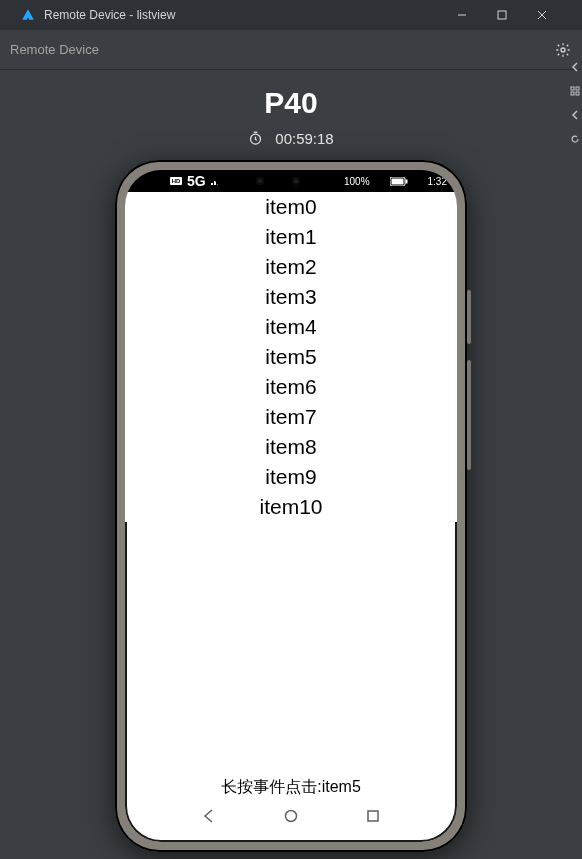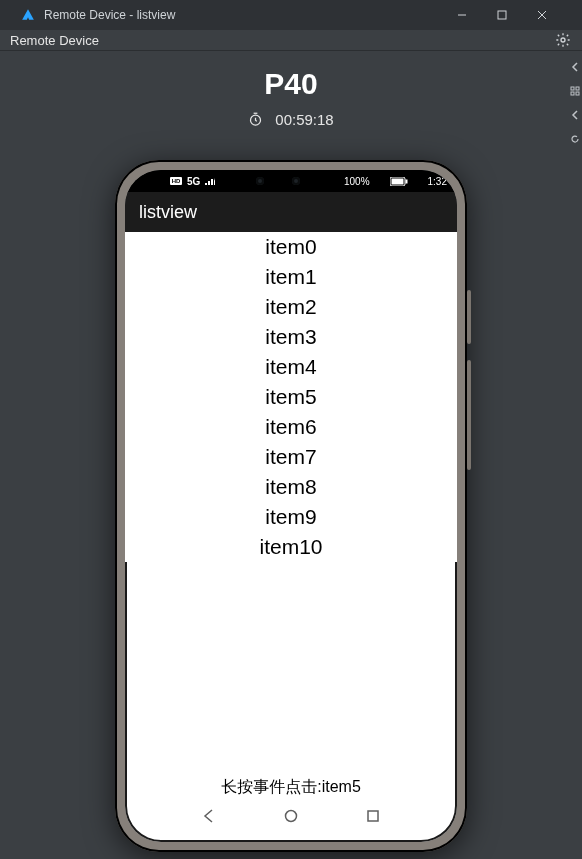--- a/index.html
+++ b/index.html
@@ -38,26 +38,26 @@
   .titlebar .win-btn {
     width: 40px; height: 30px;
     display: inline-flex;
     align-items: center;
     justify-content: center;
     color: #cfd3d7;
   }
   .titlebar .win-btn svg { display:block; }
 
   .subbar {
-    height: 21px;
+    height: 40px;
     background: #3b3f43;
     display: flex;
     align-items: center;
     padding: 0 10px;
-    color: #e5e5e5;
+    color: #a3a3a3;
     font-size: 13px;
     border-bottom: 1px solid #2b2e31;
     box-sizing: border-box;
   }
   .subbar .spacer { flex: 1 1 auto; }
   .subbar .gear {
     width: 18px; height: 18px;
     display: inline-flex;
     align-items: center;
     justify-content: center;
@@ -334,21 +334,21 @@
       </div>
 
       <div class="status-bar">
         <div class="status-left">
           <span>
             <svg width="12" height="8" viewBox="0 0 12 8">
                 <rect x="0" y="0" width="12" height="8" rx="1" fill="#fff"></rect>
                 <text x="6" y="6" font-size="6" text-anchor="middle" fill="#000" font-family="Arial" font-weight="bold">HD</text>
               </svg>
           </span>
-          <span style="font-size:10px;font-weight:bold;">5G</span>
+          <span style="font-size:14px;font-weight:bold;">5G</span>
           <span>
             <svg width="10" height="8" viewBox="0 0 10 8" fill="#fff">
                 <rect x="0" y="6" width="2" height="2"></rect>
                 <rect x="3" y="4" width="2" height="4"></rect>
                 <rect x="6" y="2" width="2" height="6"></rect>
                 <rect x="9" y="0" width="1" height="8"></rect>
               </svg>
           </span>
           <span>
             <svg width="12" height="8" viewBox="0 0 12 8" fill="none" stroke="#fff" stroke-width="1.3">
@@ -365,23 +365,20 @@
             <svg width="18" height="9" viewBox="0 0 18 9">
               <rect x="0" y="0" width="15" height="9" rx="2" fill="none" stroke="#fff" stroke-width="1"></rect>
               <rect x="1.5" y="1.5" width="12" height="6" fill="#fff"></rect>
               <rect x="15.5" y="2.5" width="2" height="4" fill="#fff"></rect>
             </svg>
           </span>
           <span>1:32</span>
         </div>
       </div>
 
-      <div class="app-header">
-        <span>listview</span>
-      </div>
 
       <div class="list-area">
         <div class="row">
             <span>item0</span>
           </div>
         <div class="row">
             <span>item1</span>
           </div>
         <div class="row">
             <span>item2</span>

